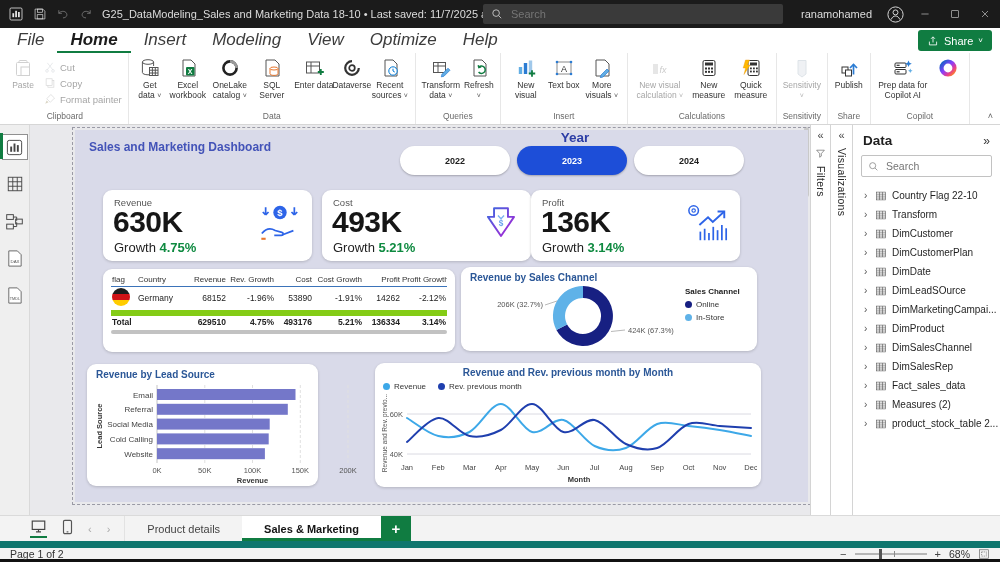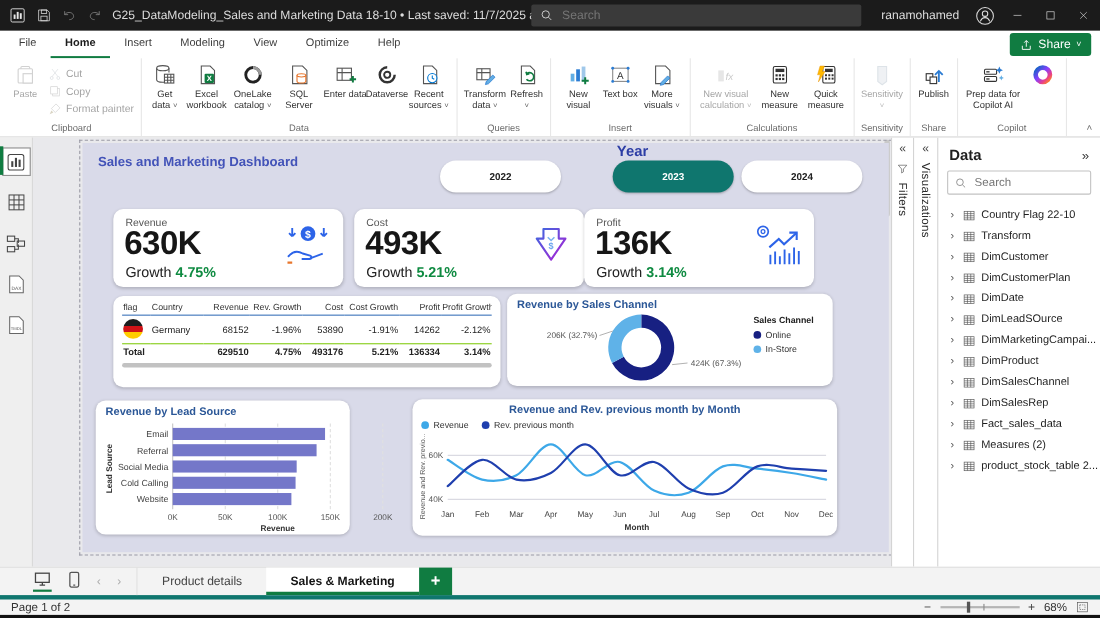--- a/index.html
+++ b/index.html
@@ -18,22 +18,22 @@
   .tb-search{position:absolute;left:483px;top:4px;width:300px;height:20px;background:#3a3a3a;
              border-radius:2px;display:flex;align-items:center;gap:6px;padding:0 8px;}
   .tb-search input{background:transparent;border:none;outline:none;color:#c9c9c9;font-size:11px;width:100%;
              font-family:"Liberation Sans",sans-serif;}
   .tb-right{position:absolute;right:0;top:0;height:28px;display:flex;align-items:center;}
   .tb-user{font-size:11px;color:#ddd;margin-right:8px;}
   .win-btn{width:30px;height:28px;display:flex;align-items:center;justify-content:center;color:#ddd;font-size:11px;}
 
   
   .ribbon-tabs{height:25px;background:#fff;display:flex;align-items:stretch;padding-left:4px;position:relative;}
-  .rtab{display:flex;align-items:center;padding:5px 13px;font-size:10px;color:#3c3c3c;
-        border-bottom:2.5px solid transparent;}
+  .rtab{display:flex;align-items:center;padding:5px 13px;font-size:17px;color:#3c3c3c;
+        border-bottom:2.5px solid transparent;font-style:italic;}
   .rtab.active{font-weight:700;color:#1c1c1c;border-bottom-color:#107c41;}
   .share-btn{position:absolute;right:8px;top:2px;height:21px;background:#107c41;color:#fff;border-radius:3px;
         font-size:11px;display:flex;align-items:center;gap:5px;padding:0 9px;}
   .share-dd{font-size:8px;}
 
   
   .ribbon{height:72px;background:#fff;border-bottom:1px solid #d6d6d6;display:flex;align-items:stretch;
           padding:0 2px;position:relative;}
   .rgroup{display:flex;flex-direction:column;border-right:1px solid #e7e7e7;}
   .rgroup-buttons{flex:1;display:flex;align-items:flex-start;padding:3px 4px 0;}
@@ -58,39 +58,39 @@
   .canvas-area{flex:1;position:relative;background:#e9e9ec;overflow:hidden;}
   .canvas-scroll{position:absolute;right:1px;top:2px;width:5px;height:70px;background:#c9c9c9;border-radius:3px;}
   .report-page{position:absolute;left:45px;top:5px;width:733px;height:372px;background:#d9dae9;
                outline:1.5px dashed #9a9aa5;outline-offset:2px;}
   .dash-title{position:absolute;left:14px;top:10px;font-size:12px;font-weight:700;color:#4353b8;}
   .year-label{position:absolute;left:455px;top:0px;width:90px;text-align:center;font-size:13.5px;
               font-weight:700;color:#2c3da5;}
   .year-buttons{position:absolute;left:325px;top:16px;display:flex;gap:7px;}
   .year-btn{width:110px;height:29px;border-radius:15px;background:#fff;color:#222;font-size:9px;font-weight:700;
             display:flex;align-items:center;justify-content:center;box-shadow:0 1px 2px rgba(0,0,0,.25);}
-  .year-btn.selected{background:#0f766e;color:#fff;margin-left:40px;}
+  .year-btn.selected{background:#1d4ed8;color:#fff;}
 
   .card{position:absolute;background:#fff;border-radius:9px;box-shadow:0 1px 3px rgba(0,0,0,.18);}
   .kpi-card{top:60px;width:209px;height:71px;}
   .kpi-label{position:absolute;left:11px;top:7px;font-size:9.5px;color:#555;}
   .kpi-value{position:absolute;left:10px;top:15px;font-size:30px;font-weight:700;color:#161616;letter-spacing:-.5px;}
   .kpi-growth{position:absolute;left:11px;bottom:6px;font-size:13px;color:#222;}
   .kpi-growth .g-val{color:#0e8a40;font-weight:700;}
   .kpi-icon{position:absolute;right:10px;top:13px;}
 
   .table-card{left:28px;top:139px;width:352px;height:83px;padding:5px 8px 4px;}
   table.pbi{width:100%;border-collapse:collapse;table-layout:fixed;}
   table.pbi th{font-size:8px;color:#333;font-weight:400;text-align:left;border-bottom:1.5px solid #3b73b9;
                padding:1px 1px 2px;white-space:nowrap;overflow:hidden;}
   table.pbi td{font-size:8.5px;color:#222;padding:1px;white-space:nowrap;overflow:hidden;}
   table.pbi .num{text-align:right;}
   table.pbi th.num{text-align:right;}
   .neg{color:#e00b0b;}
-  tr.total td{font-weight:700;border-top:1px solid #84cc16;font-size:8.5px;}
+  tr.total td{font-weight:700;border-top:6px solid #84cc16;font-size:8.5px;}
   .flag-de{width:18px;height:18px;border-radius:50%;
            background:linear-gradient(#1d1d1d 0 34%, #d01317 34% 67%, #ffcc00 67%);display:inline-block;}
   .tbl-scroll{height:4px;background:#c2c2c2;border-radius:2px;margin-top:2px;}
 
   .donut-card{left:386px;top:137px;width:296px;height:84px;}
   .visual-title{position:absolute;left:9px;top:5px;font-size:10px;font-weight:700;color:#2b5797;}
   .donut-svg{position:absolute;left:6px;top:17px;}
   .donut-legend{position:absolute;left:224px;top:20px;}
   .dl-title{font-size:8px;font-weight:700;color:#222;margin-bottom:3px;}
   .dl-item{display:flex;align-items:center;gap:4px;font-size:8px;color:#333;margin-top:4px;}
@@ -131,21 +131,21 @@
   .pt-icons{display:flex;align-items:center;gap:15px;padding:0 14px 0 30px;}
   .pt-view{display:flex;align-items:center;padding-bottom:2px;border-bottom:2px solid transparent;}
   .pt-view.active{border-bottom-color:#107c41;}
   .pt-arrow{color:#aaa;font-size:11px;}
   .ptab{display:flex;align-items:center;padding:0 22px;font-size:11px;color:#444;border-left:1px solid #e2e2e2;}
   .ptab.active{background:#fff;color:#141414;font-weight:700;box-shadow:inset 0 -3px 0 #107c41;border-left:none;}
   .add-page{width:30px;background:#107c41;color:#fff;font-size:15px;font-weight:700;display:flex;
             align-items:center;justify-content:center;}
 
   
-  .statusbar{height:18px;background:#f3f3f3;border-top:4px solid #0f766e;display:flex;align-items:center;
+  .statusbar{height:18px;background:#f3f3f3;border-top:7px solid #0f766e;display:flex;align-items:center;
              font-size:10.5px;color:#333;padding:0 10px;}
   .sb-right{margin-left:auto;display:flex;align-items:center;gap:8px;}
   .sl-track{width:72px;height:2px;background:#b5b5b5;position:relative;}
   .sl-handle{position:absolute;left:34%;top:-4px;width:3px;height:10px;background:#555;}
   .sl-tick{position:absolute;left:55%;top:-2px;width:1px;height:6px;background:#8a8a8a;}
   .sb-sign{font-size:11px;color:#444;}
   .bottom-edge{height:3px;background:#111;}
 </style>
 </head>
 <body>

